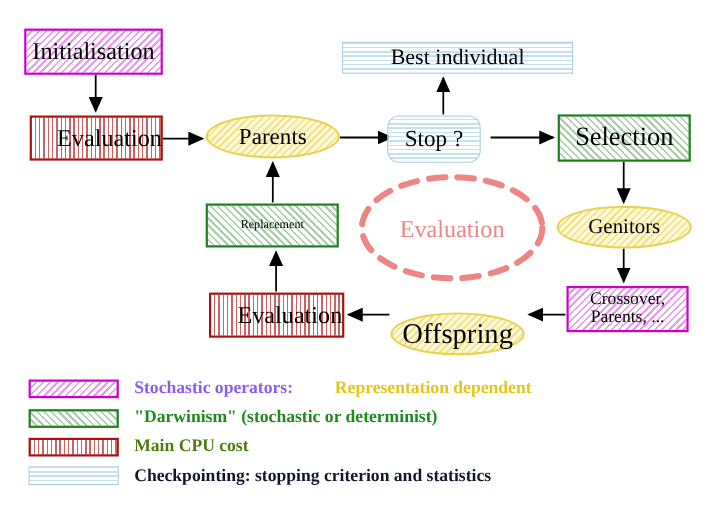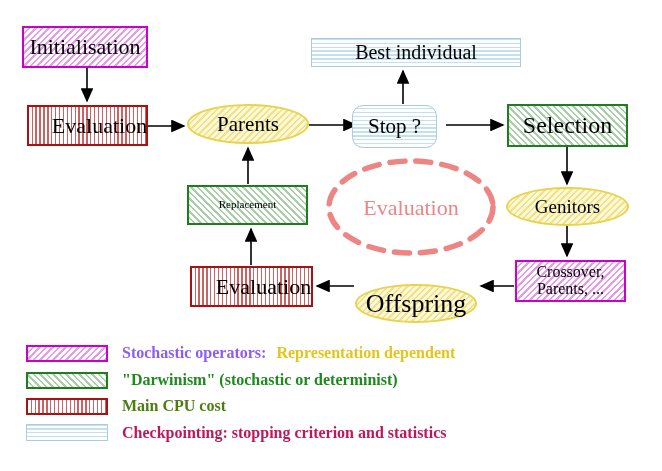--- a/index.html
+++ b/index.html
@@ -61,24 +61,24 @@
   .ls-4{top:424px;}
   .legend-text{
     position:absolute;left:122px;font-size:16px;font-weight:bold;white-space:nowrap;
     font-family:"Liberation Serif","DejaVu Serif",serif;
   }
   .lt-1{top:344px;}
   .lt-2{top:371px;}
   .lt-3{top:397px;}
   .lt-4{top:424px;}
   .c-magenta{color:#8b5cf6;}
-  .c-yellow{color:#e3c51e;}
+  .c-yellow{color:#e3c51e;margin-left:28px;}
   .c-green{color:#1e8a1e;}
   .c-red{color:#4d7c0f;}
-  .c-cyan{color:#be185d;}
+  .c-cyan{color:#0f172a;}
   .seg-gap{display:inline-block;width:10px;}
 </style>
 </head>
 <body>
 
 <div class="stage">
 
   <svg class="wires" viewBox="0 0 662 471">
     <defs>
       <marker id="ah" markerWidth="9" markerHeight="8" refX="8" refY="4" orient="auto">

